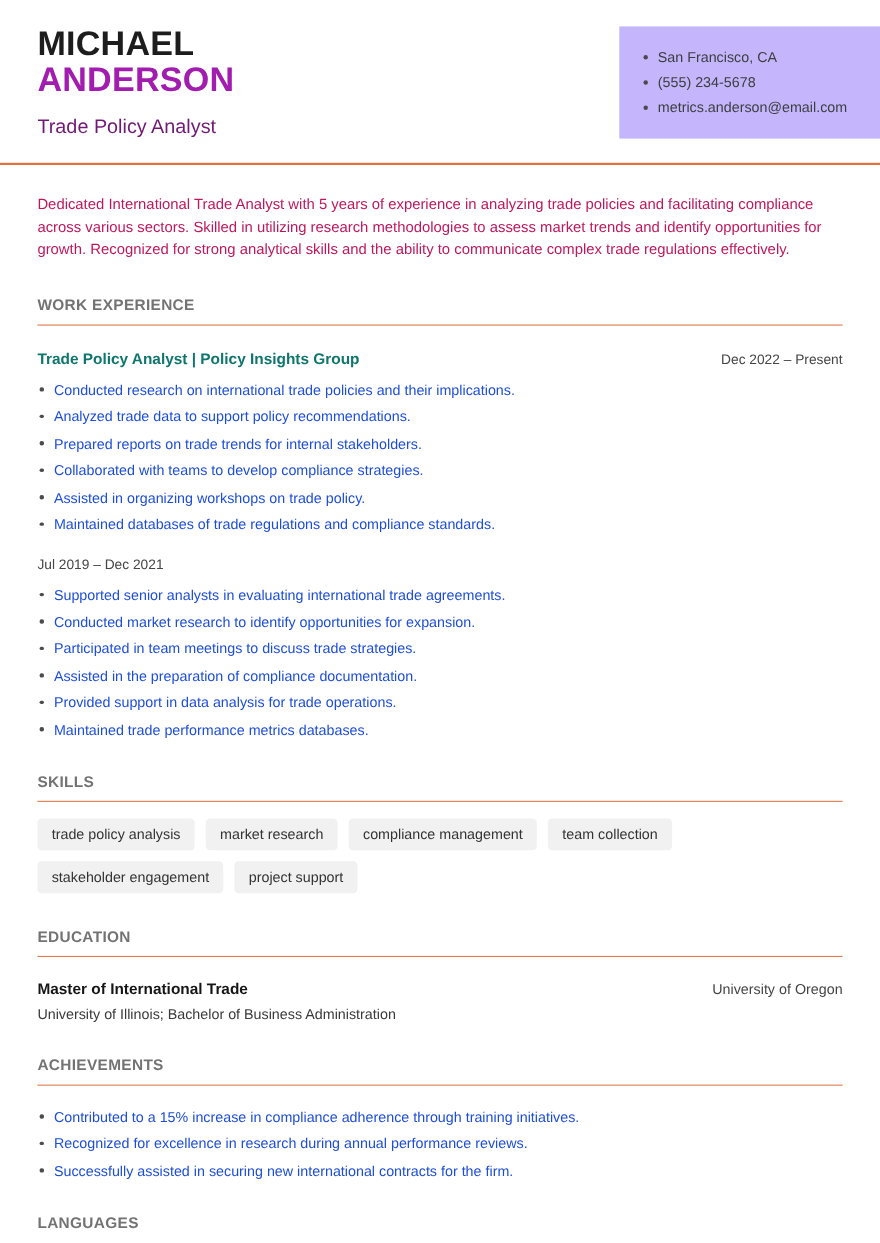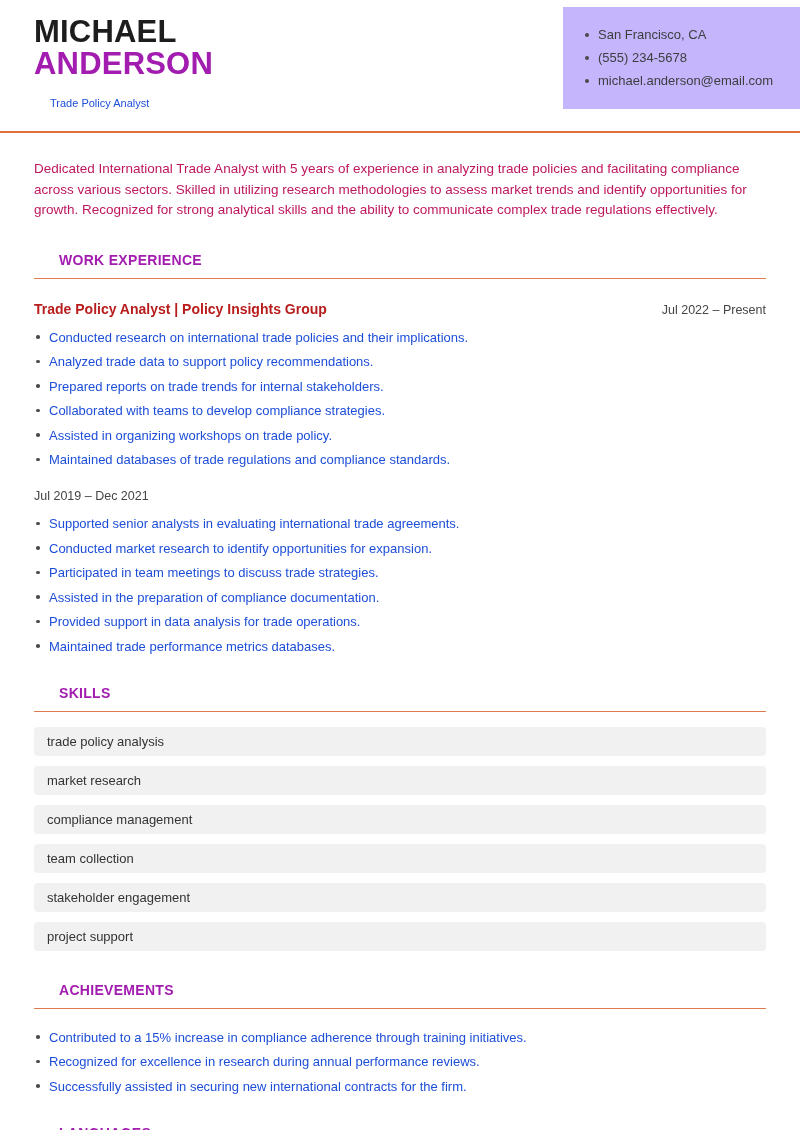--- a/index.html
+++ b/index.html
@@ -6,24 +6,24 @@
   body {
     width:800px; height:1130px;
     font-family:"Liberation Sans", sans-serif;
     color:#3b3b3b;
     -webkit-font-smoothing:antialiased;
     overflow:hidden;
   }
   .page { padding:0 34px; }
 
   
-  .header { display:flex; justify-content:space-between; align-items:flex-end; padding-top:7px; }
+  .header { display:flex; justify-content:space-between; align-items:center; padding-top:24px; }
   .name-block h1 { margin:0; font-size:31px; line-height:1.05; font-weight:800; letter-spacing:0.2px; color:#1d1d1d; }
   .name-last { color:#a21caf; }
-  .role { margin-top:16px; font-size:11px; color:#1d4ed8;margin-left:16px; }
+  .role { margin-top:16px; font-size:18px; color:#701a75; }
 
   .contact-box {
     background:#c4b5fd;
     margin-right:-34px;
     width:195px;
     padding:13px 20px 13px 22px;
   }
   .contact-box ul { list-style:none; margin:0; padding:0; }
   .contact-box li {
     position:relative; padding-left:13px;
@@ -35,42 +35,42 @@
     width:4px; height:4px; border-radius:50%; background:#4a4a4a;
   }
 
   .top-rule { border:none; border-top:2px solid #e2703f; margin:22px -34px 0; }
 
   
   .summary { margin-top:26px; font-size:13.5px; line-height:20.5px; color:#be185d; }
 
   
   .section { margin-top:31px; }
-  .section-title { color:#a21caf; font-size:14px; font-weight:700; letter-spacing:0.3px;margin-left:25px; }
+  .section-title { color:#737373; font-size:14px; font-weight:700; letter-spacing:0.3px; }
   .section-rule { border:none; border-top:1px solid #e0794d; margin:10px 0 0; }
 
   
   .job { margin-top:22px; }
   .job-head { display:flex; justify-content:space-between; align-items:baseline; }
-  .job-title { font-size:14px; font-weight:700; color:#b91c1c; }
+  .job-title { font-size:14px; font-weight:700; color:#0f766e; }
   .job-dates { font-size:12.5px; color:#454545; white-space:nowrap; }
 
   ul.bullets { list-style:none; margin:13px 0 0; padding:0; }
   ul.bullets li {
     position:relative; padding-left:15px;
     font-size:13px; color:#1d4ed8; line-height:15px;
     margin-bottom:9.5px;
   }
   ul.bullets li::before {
     content:""; position:absolute; left:2px; top:5.5px;
     width:3.5px; height:3.5px; border-radius:50%; background:#4c4c4c;
   }
 
   
-  .chips { display:flex; flex-wrap:wrap; gap:10px; margin-top:15px;flex-direction:column; }
+  .chips { display:flex; flex-wrap:wrap; gap:10px; margin-top:15px; }
   .chip {
     background:#f1f1f1; border-radius:4px;
     padding:7px 13px; font-size:13px; color:#333333;
   }
 
   
   .edu-head { display:flex; justify-content:space-between; align-items:baseline; margin-top:21px; }
   .edu-degree { font-size:14px; font-weight:700; color:#161616; }
   .edu-right { font-size:13px; color:#454545; }
   .edu-details { margin-top:7px; font-size:13px; color:#3a3a3a; }
@@ -89,37 +89,37 @@
       <div class="role">Trade Policy Analyst</div>
     </div>
 
     <div class="contact-box">
       <ul>
 
           <li>San Francisco, CA</li>
 
           <li>(555) 234-5678</li>
 
-          <li>michael.anderson@email.com</li>
+          <li>metrics.anderson@email.com</li>
         </ul>
     </div>
   </div>
 
   <hr class="top-rule">
 
   <p class="summary">Dedicated International Trade Analyst with 5 years of experience in analyzing trade policies and facilitating compliance across various sectors. Skilled in utilizing research methodologies to assess market trends and identify opportunities for growth. Recognized for strong analytical skills and the ability to communicate complex trade regulations effectively.</p>
 
   <div class="section">
     <div class="section-title">WORK EXPERIENCE</div>
     <hr class="section-rule">
 
     <div class="job">
       <div class="job-head">
         <span class="job-title">Trade Policy Analyst | Policy Insights Group</span>
-        <span class="job-dates">Jul 2022 – Present</span>
+        <span class="job-dates">Dec 2022 – Present</span>
       </div>
       <ul class="bullets">
 
           <li>Conducted research on international trade policies and their implications.</li>
 
           <li>Analyzed trade data to support policy recommendations.</li>
 
           <li>Prepared reports on trade trends for internal stakeholders.</li>
 
           <li>Collaborated with teams to develop compliance strategies.</li>
@@ -163,20 +163,29 @@
         <span class="chip">compliance management</span>
 
         <span class="chip">team collection</span>
 
         <span class="chip">stakeholder engagement</span>
 
         <span class="chip">project support</span>
       </div>
   </div>
 
+  <div class="section">
+    <div class="section-title">EDUCATION</div>
+    <hr class="section-rule">
+    <div class="edu-head">
+      <span class="edu-degree">Master of International Trade</span>
+      <span class="edu-right">University of Oregon</span>
+    </div>
+    <div class="edu-details">University of Illinois; Bachelor of Business Administration</div>
+  </div>
 
   <div class="section">
     <div class="section-title">ACHIEVEMENTS</div>
     <hr class="section-rule">
     <ul class="bullets" style="margin-top:21px;">
 
         <li>Contributed to a 15% increase in compliance adherence through training initiatives.</li>
 
         <li>Recognized for excellence in research during annual performance reviews.</li>
 

